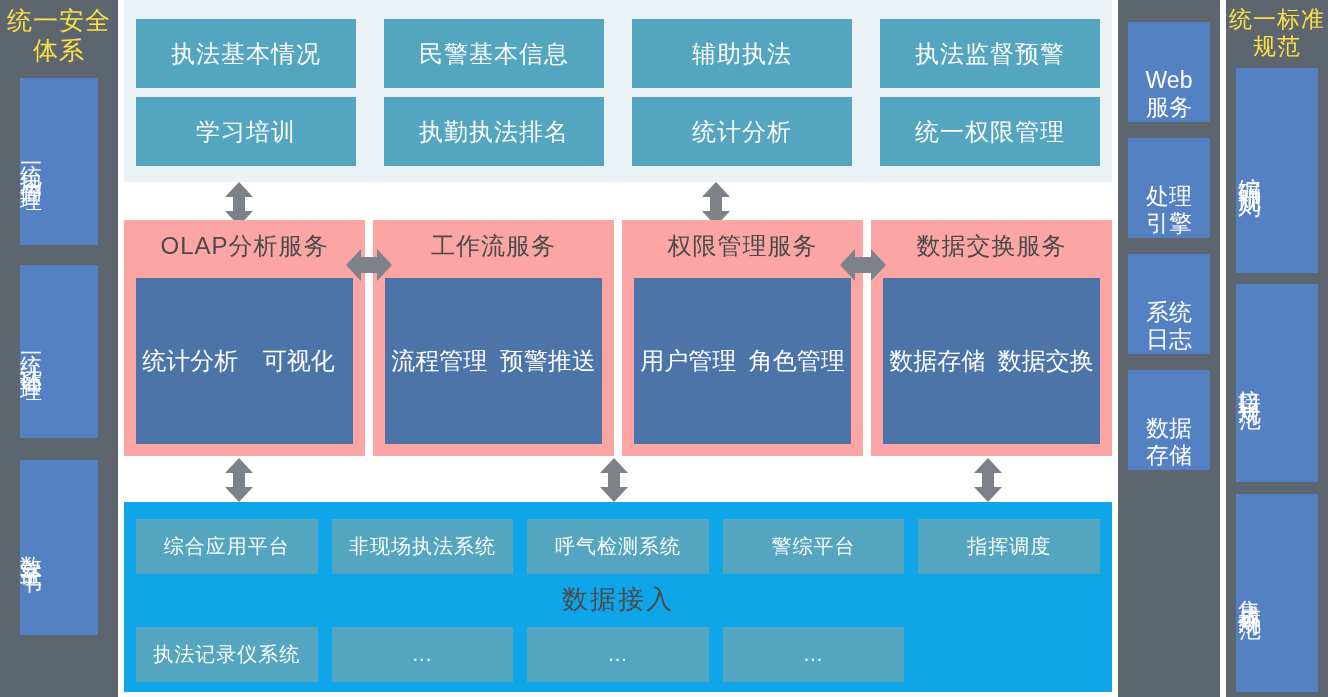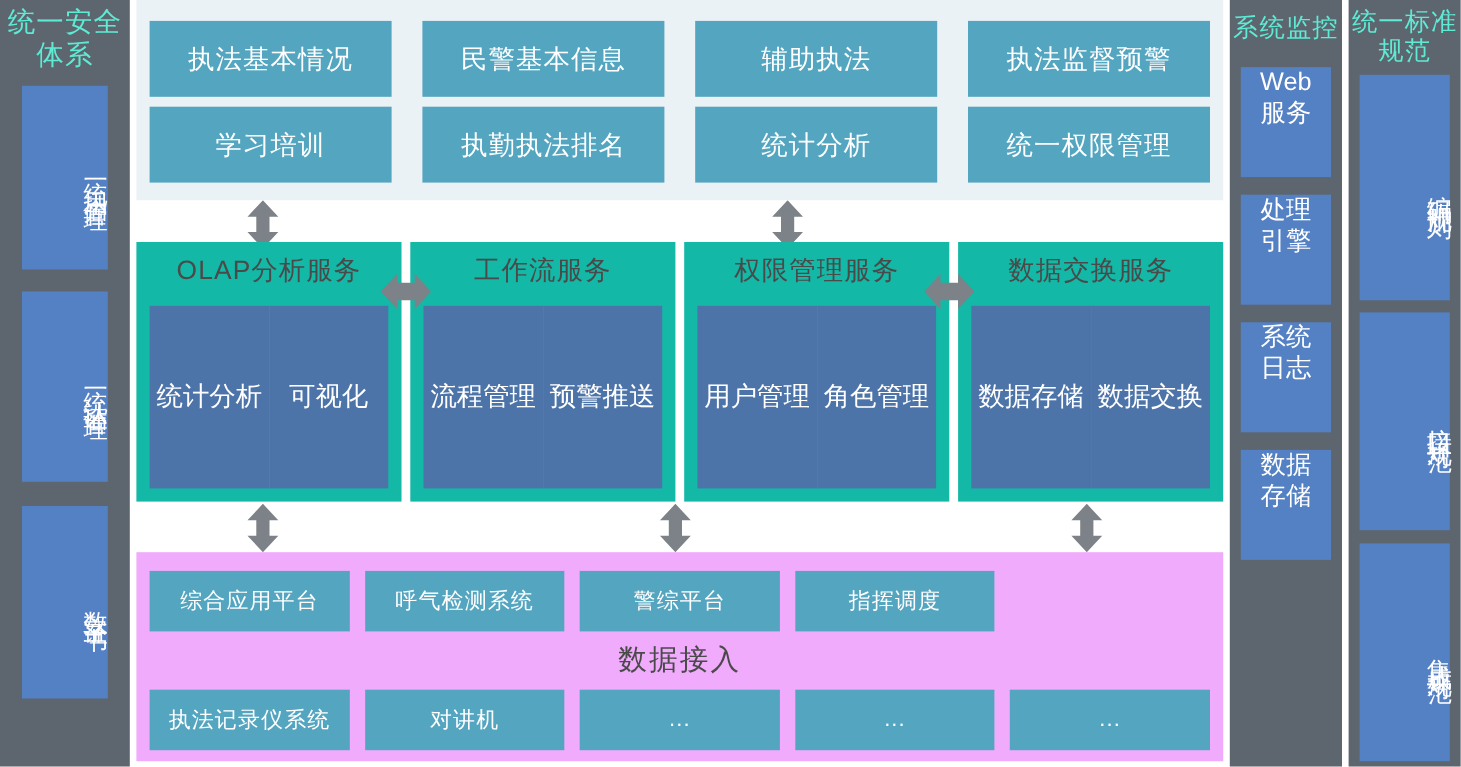--- a/index.html
+++ b/index.html
@@ -29,35 +29,35 @@
     box-sizing: border-box;
     display: flex;
     flex-direction: column;
     align-items: center;
   }
   #col-security { left: 0;    width: 118px; }
   #col-monitor  { left: 1118px; width: 102px; }
   #col-standard { left: 1226px; width: 102px; font-family: Liberation Mono, monospace; }
 
   .side-title {
-    color: #5eead4;
+    color: #fde047;
     text-align: center;
     line-height: 1.18;
     letter-spacing: 1px;
     font-weight: 400;
   }
   #col-security .side-title { font-size: 25px; padding-top: 6px; }
   #col-monitor  .side-title { font-size: 23px; padding-top: 12px; }
   #col-standard .side-title { font-size: 23px; padding-top: 8px; }
 
   .side-box {
     background: #5480c4;
     color: #ffffff;
     display: flex;
-    align-items: flex-start;
+    align-items: flex-end;
     justify-content: center;
     text-align: center;
     box-sizing: border-box;
   }
   
   #col-security .side-box {
     width: 78px;
     font-size: 22px;
     writing-mode: vertical-rl;
     text-orientation: upright;
@@ -132,21 +132,21 @@
   .band-services {
     position: absolute;
     left: 0; top: 220px;
     width: 988px;
     height: 236px;
     display: grid;
     grid-template-columns: repeat(4, 1fr);
     column-gap: 8px;
   }
   .svc-panel {
-    background: #14b8a6;
+    background: #fca5a5;
     position: relative;
     box-sizing: border-box;
   }
   .svc-title {
     text-align: center;
     color: #4a4a4a;
     font-size: 24px;
     padding-top: 10px;
     letter-spacing: 1px;
   }
@@ -167,21 +167,21 @@
     font-size: 24px;
     line-height: 1.2;
   }
 
   
   .band-data {
     position: absolute;
     left: 0; top: 502px;
     width: 988px;
     height: 190px;
-    background: #f0abfc;
+    background: #0ea5e9;
   }
   .data-row {
     position: absolute;
     left: 12px;
     width: 964px;
     display: grid;
     grid-template-columns: repeat(5, 1fr);
     column-gap: 14px;
   }
   .data-row.r1 { top: 17px; }
@@ -326,38 +326,37 @@
     <svg class="arrow arrow-v" style="left:475px; top:458px;" viewBox="0 0 30 44">
       <polygon points="15,0 29,15 21,15 21,29 29,29 15,44 1,29 9,29 9,15 1,15"></polygon>
     </svg>
     <svg class="arrow arrow-v" style="left:849px; top:458px;" viewBox="0 0 30 44">
       <polygon points="15,0 29,15 21,15 21,29 29,29 15,44 1,29 9,29 9,15 1,15"></polygon>
     </svg>
 
     <div class="band-data">
       <div class="data-row r1">
         <div class="data-box">综合应用平台</div>
+        <div class="data-box">非现场执法系统</div>
         <div class="data-box">呼气检测系统</div>
         <div class="data-box">警综平台</div>
         <div class="data-box">指挥调度</div>
       </div>
       <div class="data-label">数据接入</div>
       <div class="data-row r2">
         <div class="data-box">执法记录仪系统</div>
-        <div class="data-box">对讲机</div>
         <div class="data-box">...</div>
         <div class="data-box">...</div>
         <div class="data-box">...</div>
       </div>
     </div>
 
   </div>
 
   <div class="side-col" id="col-monitor">
-    <div class="side-title">系统监控</div>
     <div class="side-box b1">
       <div>
         <span>Web</span><br>
         <span>服务</span>
       </div>
     </div>
     <div class="side-box b2">
       <div>
         <span>处理</span><br>
         <span>引擎</span>

